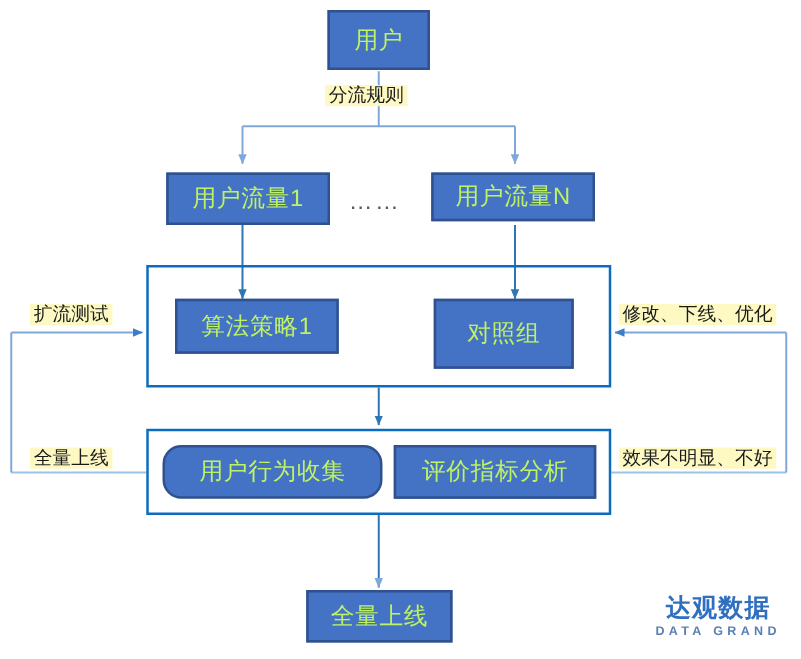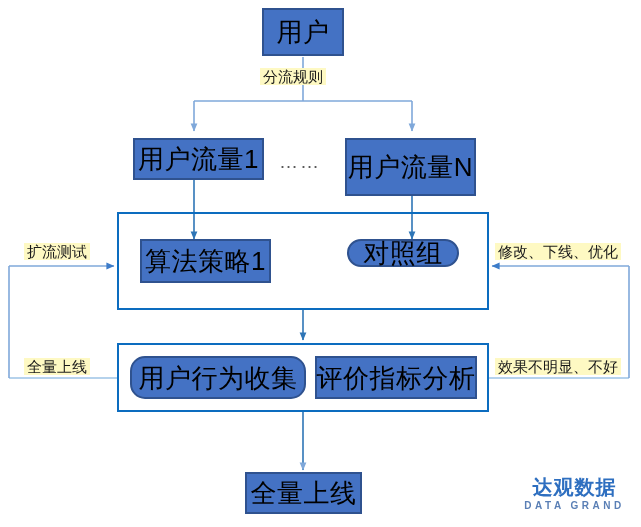--- a/index.html
+++ b/index.html
@@ -23,25 +23,25 @@
     top: 0;
     width: 641px;
     height: 527px;
     pointer-events: none;
   }
   .node {
     position: absolute;
     box-sizing: border-box;
     background: #4472C4;
     border: 2px solid #2F528F;
-    color: #000000;
+    color: #bef264;
     display: flex;
     align-items: center;
     justify-content: center;
-    font-size: 26px;
+    font-size: 19px;
     line-height: 1;
     letter-spacing: 0.5px;
     white-space: nowrap;
     z-index: 3;
     text-align: center;
   }
   .group-box {
     position: absolute;
     box-sizing: border-box;
     border: 2px solid #0C6CBF;
@@ -148,31 +148,31 @@
   </div>
 
   <div class="node" style="left:133px; top:138px; width:131px; height:42px;">
     <span>用户流量1</span>
   </div>
 
   <div class="dots" style="left:279px; top:152px;">
     <span>……</span>
   </div>
 
-  <div class="node" style="left:345px; top:138px; width:131px; height:58px;">
+  <div class="node" style="left:345px; top:138px; width:131px; height:39px;">
     <span>用户流量N</span>
   </div>
 
   <div class="group-box" style="left:117px; top:212px; width:372px; height:98px;"></div>
 
   <div class="node" style="left:140px; top:239px; width:131px; height:44px;">
     <span>算法策略1</span>
   </div>
 
-  <div class="node" style="left:347px; top:239px; width:112px; height:28px;border-radius:21px;">
+  <div class="node" style="left:347px; top:239px; width:112px; height:56px;">
     <span>对照组</span>
   </div>
 
   <div class="group-box" style="left:117px; top:343px; width:372px; height:69px;"></div>
 
   <div class="node" style="left:130px; top:356px; width:176px; height:43px;border-radius:15px;">
     <span>用户行为收集</span>
   </div>
 
   <div class="node" style="left:315px; top:356px; width:162px; height:43px;">

